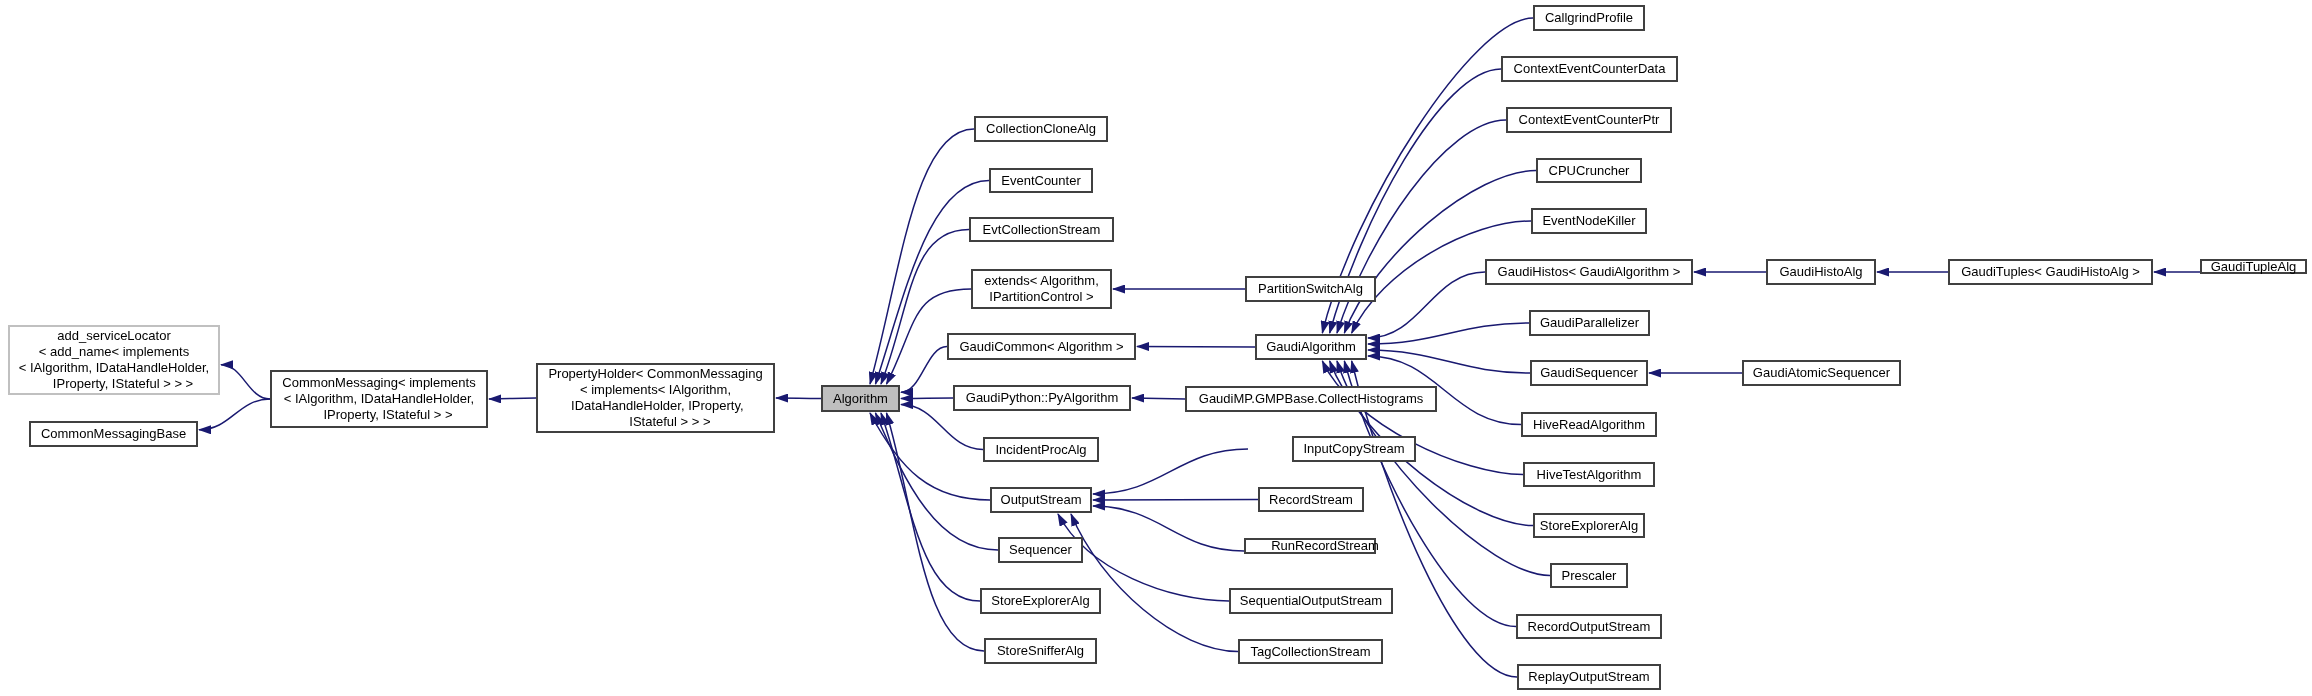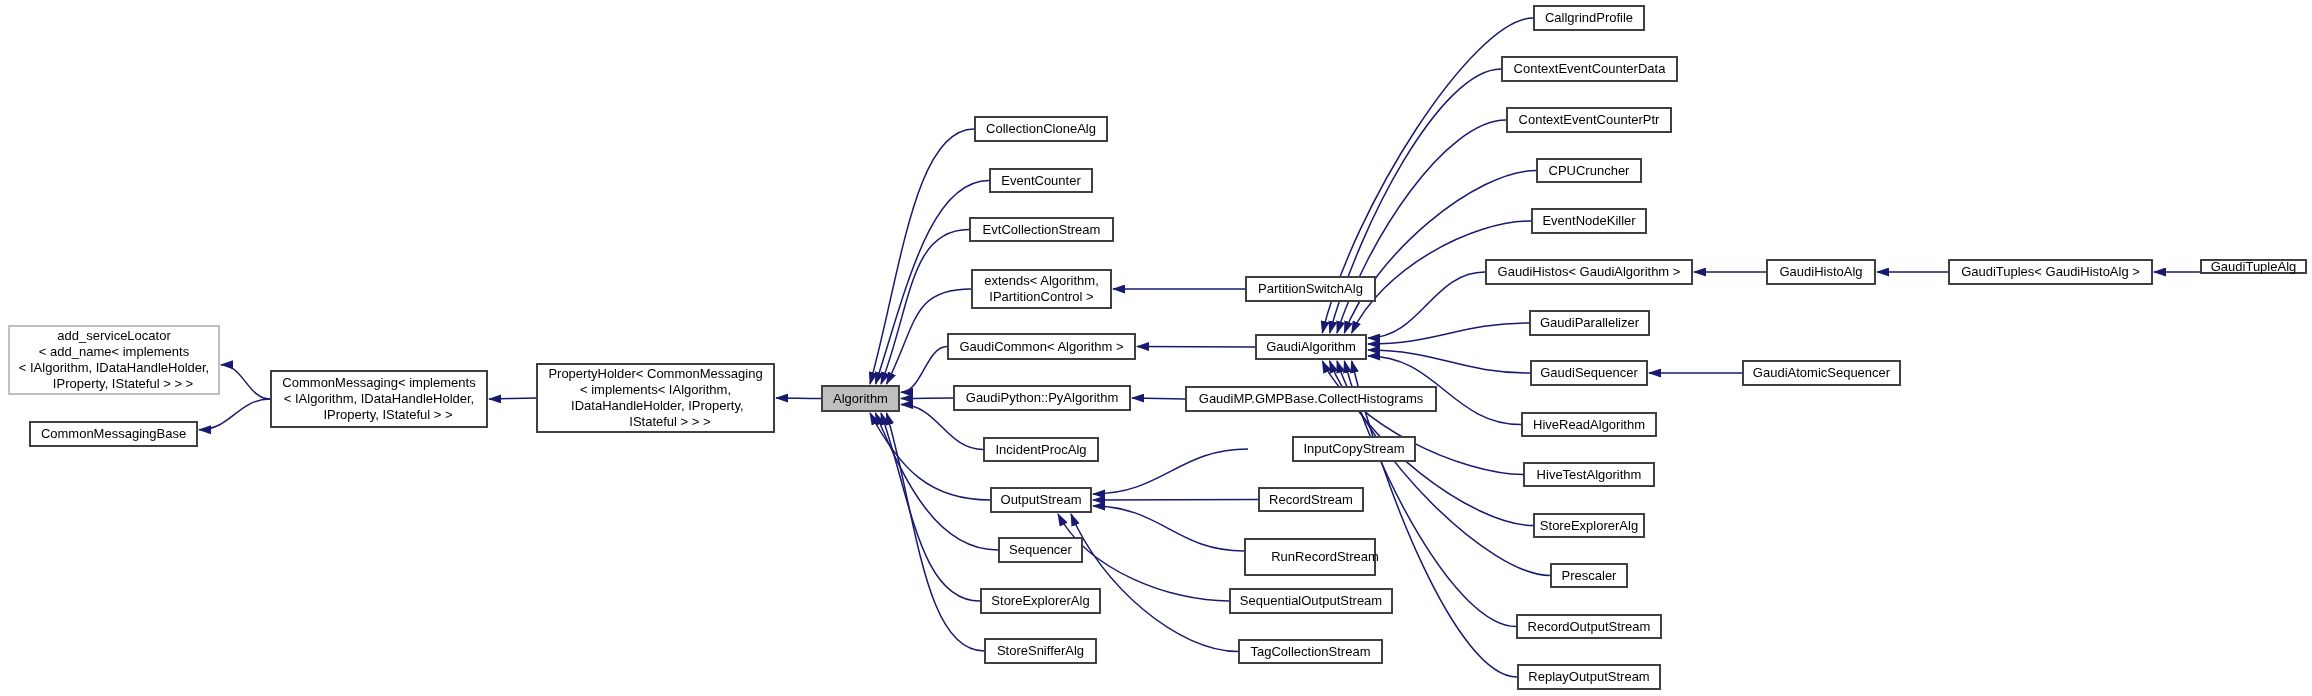--- a/index.html
+++ b/index.html
@@ -157,21 +157,21 @@
   </div>
       <div class="node" style="left: 1185px; top: 386px; width: 252px; height: 26px;">
     <span class="label">GaudiMP.GMPBase.CollectHistograms</span>
   </div>
       <div class="node" style="left: 1292px; top: 436px; width: 124px; height: 26px;">
     <span class="label">InputCopyStream</span>
   </div>
       <div class="node" style="left: 1258px; top: 487px; width: 106px; height: 25px; align-items: center;">
     <span class="label">RecordStream</span>
   </div>
-      <div class="node" style="left: 1244px; top: 538px; width: 132px; height: 38px; padding-left: 30px;">
+      <div class="node" style="left: 1244px; top: 538px; width: 132px; height: 16px; padding-left: 30px;">
     <span class="label">RunRecordStream</span>
   </div>
       <div class="node" style="left: 1229px; top: 588px; width: 164px; height: 26px;">
     <span class="label">SequentialOutputStream</span>
   </div>
       <div class="node" style="left: 1238px; top: 639px; width: 145px; height: 25px;">
     <span class="label">TagCollectionStream</span>
   </div>
       <div class="node" style="left: 1533px; top: 5px; width: 112px; height: 26px;">
     <span class="label">CallgrindProfile</span>

